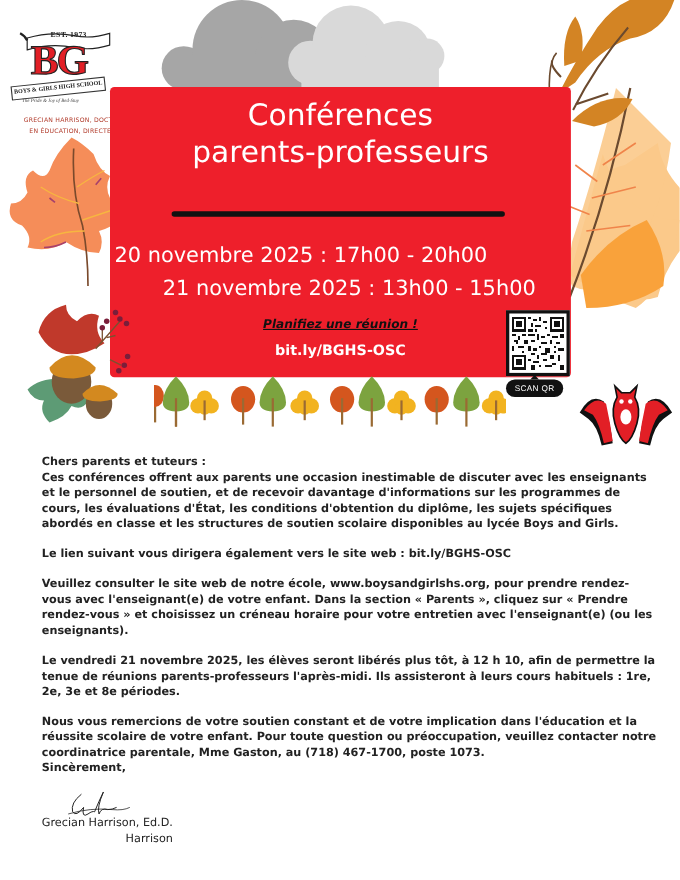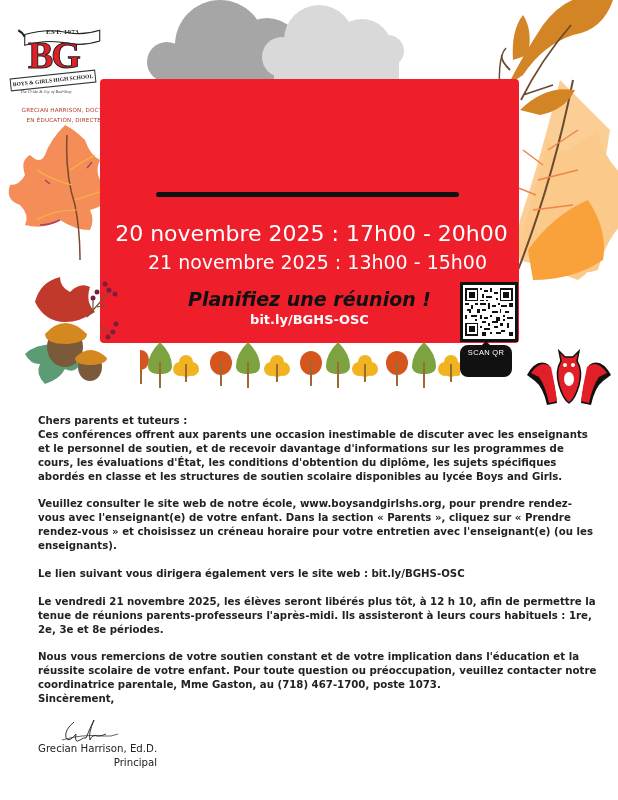--- a/index.html
+++ b/index.html
@@ -17,28 +17,28 @@
   .logo-tagline { position: absolute; left: 14px; top: 73px; font-family: "Liberation Serif", serif; font-style: italic; font-size: 4.5px; color: #444; }
   .logo-caption { position: absolute; left: 0; top: 89px; width: 124px; text-align: center; font-size: 5.6px; line-height: 10px; color: #b13a2a; letter-spacing: 0.2px; }
 
   
   .cloud { position: absolute; border-radius: 50%; }
 
   
   .banner { left: 100px; top: 79px; width: 419px; height: 264px; background: #ee1f2b; border-radius: 4px; }
   .title { position: absolute; left: 0; top: 10px; width: 100%; text-align: center; color: #fff; font-size: 27px; line-height: 33px; font-weight: normal; }
   .divider { position: absolute; left: 56px; top: 113px; width: 303px; height: 5px; background: #111; border-radius: 3px; }
-  .date1 { position: absolute; left: 0; top: 142px; width: 100%; text-align: center; color: #fff; font-size: 22px; padding-left: 4px; }
+  .date1 { position: absolute; left: 0; top: 142px; width: 100%; text-align: left; color: #fff; font-size: 19px; padding-left: 4px; }
   .date2 { position: absolute; left: 0; top: 172px; width: 100%; text-align: center; color: #fff; font-size: 19px; padding-left: 16px; }
-  .cta { position: absolute; left: 0; top: 209px; width: 100%; text-align: center; color: #111; font-size: 19px; font-weight: bold; font-style: italic; }
+  .cta { position: absolute; left: 0; top: 209px; width: 100%; text-align: center; color: #111; font-size: 11px; font-weight: bold; font-style: italic; text-decoration: underline; }
   .link { position: absolute; left: 0; top: 233px; width: 100%; text-align: center; color: #fff; font-size: 13px; font-weight: bold; }
 
   
   .qr { left: 460px; top: 282px; width: 58px; height: 60px; background: #fff; border: 3px solid #111; }
-  .scan-qr { left: 460px; top: 345px; width: 52px; height: 32px; background: #111; color: #fff; border-radius: 8px; font-size: 7.5px; text-align: center; line-height: 16px; letter-spacing: 0.3px; font-family: "Liberation Sans", sans-serif; }
+  .scan-qr { left: 460px; top: 345px; width: 52px; height: 16px; background: #111; color: #fff; border-radius: 8px; font-size: 7.5px; text-align: center; line-height: 16px; letter-spacing: 0.3px; font-family: "Liberation Sans", sans-serif; }
   .scan-qr::before { content: ""; position: absolute; left: 22px; top: -4px; border-left: 4px solid transparent; border-right: 4px solid transparent; border-bottom: 4px solid #111; }
 
   
   .trees { left: 140px; top: 340px; width: 320px; height: 48px; }
 
   
   .letter { left: 38px; top: 414px; width: 560px; font-size: 10.2px; line-height: 13.9px; color: #222; }
   .letter p { margin-bottom: 13.9px; font-weight: bold; }
   .letter p.tight { margin-bottom: 0; }
   .signature { left: 60px; top: 718px; width: 60px; height: 26px; }
@@ -92,20 +92,24 @@
 </svg>
 
 <svg class="abs" style="left:5px;top:120px;width:110px;height:145px;" viewBox="0 0 110 145">
   <path d="M60 5 q10 5 20 15 q5 15 15 20 q-5 10 0 20 l15 5 q-5 20 -25 25 q5 10 0 20 q-15 0 -30 -10 q-15 10 -35 5 q5 -10 -5 -20 q-15 -5 -10 -20 q10 0 15 -10 q-5 -15 5 -20 q10 10 15 0 q5 -15 20 -30z" fill="#f58d59"></path>
   <path d="M62 15 q-2 40 8 70 q5 25 5 55" stroke="#7a4a2c" stroke-width="1.5" fill="none"></path>
   <path d="M65 50 q15 -10 25 -15 M67 65 q-20 -5 -35 -15 M70 80 q15 -5 30 -10 M72 90 q-25 0 -40 10" stroke="#f7b640" stroke-width="1.2" fill="none"></path>
   <path d="M40 60 l5 4 M82 48 l5 -6 M55 100 q-10 5 -20 5" stroke="#a8416b" stroke-width="1.5" fill="none"></path>
 </svg>
 
 <div class="abs banner">
+  <div class="title">
+    <div>Conférences</div>
+    <div>parents-professeurs</div>
+  </div>
   <div class="divider"></div>
   <div class="date1">20 novembre 2025 : 17h00 - 20h00</div>
   <div class="date2">21 novembre 2025 : 13h00 - 15h00</div>
   <div class="cta">Planifiez une réunion !</div>
   <div class="link">bit.ly/BGHS-OSC</div>
 </div>
 
 <svg class="abs" style="left:15px;top:272px;width:115px;height:115px;" viewBox="0 0 115 115">
   <path d="M20 30 q5 -20 25 -25 q0 10 10 15 q10 -10 20 -5 q-5 15 5 25 q-15 10 -30 10 q-20 0 -30 -20z" fill="#c0392b"></path>
   <path d="M40 72 q-20 0 -30 10 q5 10 15 10 q-5 10 5 20 q15 -5 20 -15 q10 5 15 -5 q-10 -15 -25 -20z" fill="#5d9b75"></path>
@@ -263,28 +267,28 @@
   <path d="M82 28 q-10 -14 -20 -6 q-4 18 -6 34 l8 2 q4 -18 10 -26z" fill="#e21f26"></path>
   <path d="M34 6 l6 6 l8 0 l6 -6 l-2 10 q6 10 2 24 q-4 14 -10 18 q-6 -4 -10 -18 q-4 -14 2 -24z" fill="#e21f26" stroke="#111" stroke-width="1.5"></path>
   <circle cx="40" cy="20" r="2" fill="#fff"></circle>
     <circle cx="48" cy="20" r="2" fill="#fff"></circle>
   <ellipse cx="44" cy="34" rx="5" ry="7" fill="#fff"></ellipse>
 </svg>
 
 <div class="abs letter">
   <p class="tight">Chers parents et tuteurs :</p>
   <p>Ces conférences offrent aux parents une occasion inestimable de discuter avec les enseignants et le personnel de soutien, et de recevoir davantage d'informations sur les programmes de cours, les évaluations d'État, les conditions d'obtention du diplôme, les sujets spécifiques abordés en classe et les structures de soutien scolaire disponibles au lycée Boys and Girls.</p>
+  <p>Le lien suivant vous dirigera également vers le site web : bit.ly/BGHS-OSC</p>
   <p>Veuillez consulter le site web de notre école, www.boysandgirlshs.org, pour prendre rendez-vous avec l'enseignant(e) de votre enfant. Dans la section « Parents », cliquez sur « Prendre rendez-vous » et choisissez un créneau horaire pour votre entretien avec l'enseignant(e) (ou les enseignants).</p>
-  <p>Le lien suivant vous dirigera également vers le site web : bit.ly/BGHS-OSC</p>
   <p>Le vendredi 21 novembre 2025, les élèves seront libérés plus tôt, à 12 h 10, afin de permettre la tenue de réunions parents-professeurs l'après-midi. Ils assisteront à leurs cours habituels : 1re, 2e, 3e et 8e périodes.</p>
   <p class="tight">Nous vous remercions de votre soutien constant et de votre implication dans l'éducation et la réussite scolaire de votre enfant. Pour toute question ou préoccupation, veuillez contacter notre coordinatrice parentale, Mme Gaston, au (718) 467-1700, poste 1073.</p>
   <p class="tight">Sincèrement,</p>
 </div>
 
 <svg class="abs signature" viewBox="0 0 60 26">
   <path d="M14 4 q-10 8 -8 16 q3 5 10 -4 q-2 10 4 6 q4 -3 6 -2 q4 -10 8 -18 q-6 14 -4 20 q2 -6 8 -4 q4 0 8 -2" fill="none" stroke="#222" stroke-width="0.9"></path>
   <path d="M2 22 q20 -6 40 -4 q10 1 16 -2" fill="none" stroke="#222" stroke-width="0.7"></path>
 </svg>
 
 <div class="abs sig-name">
   <div>Grecian Harrison, Ed.D.</div>
-  <div>Principal</div>
+  <div>Harrison</div>
 </div>
 
 </body></html>

